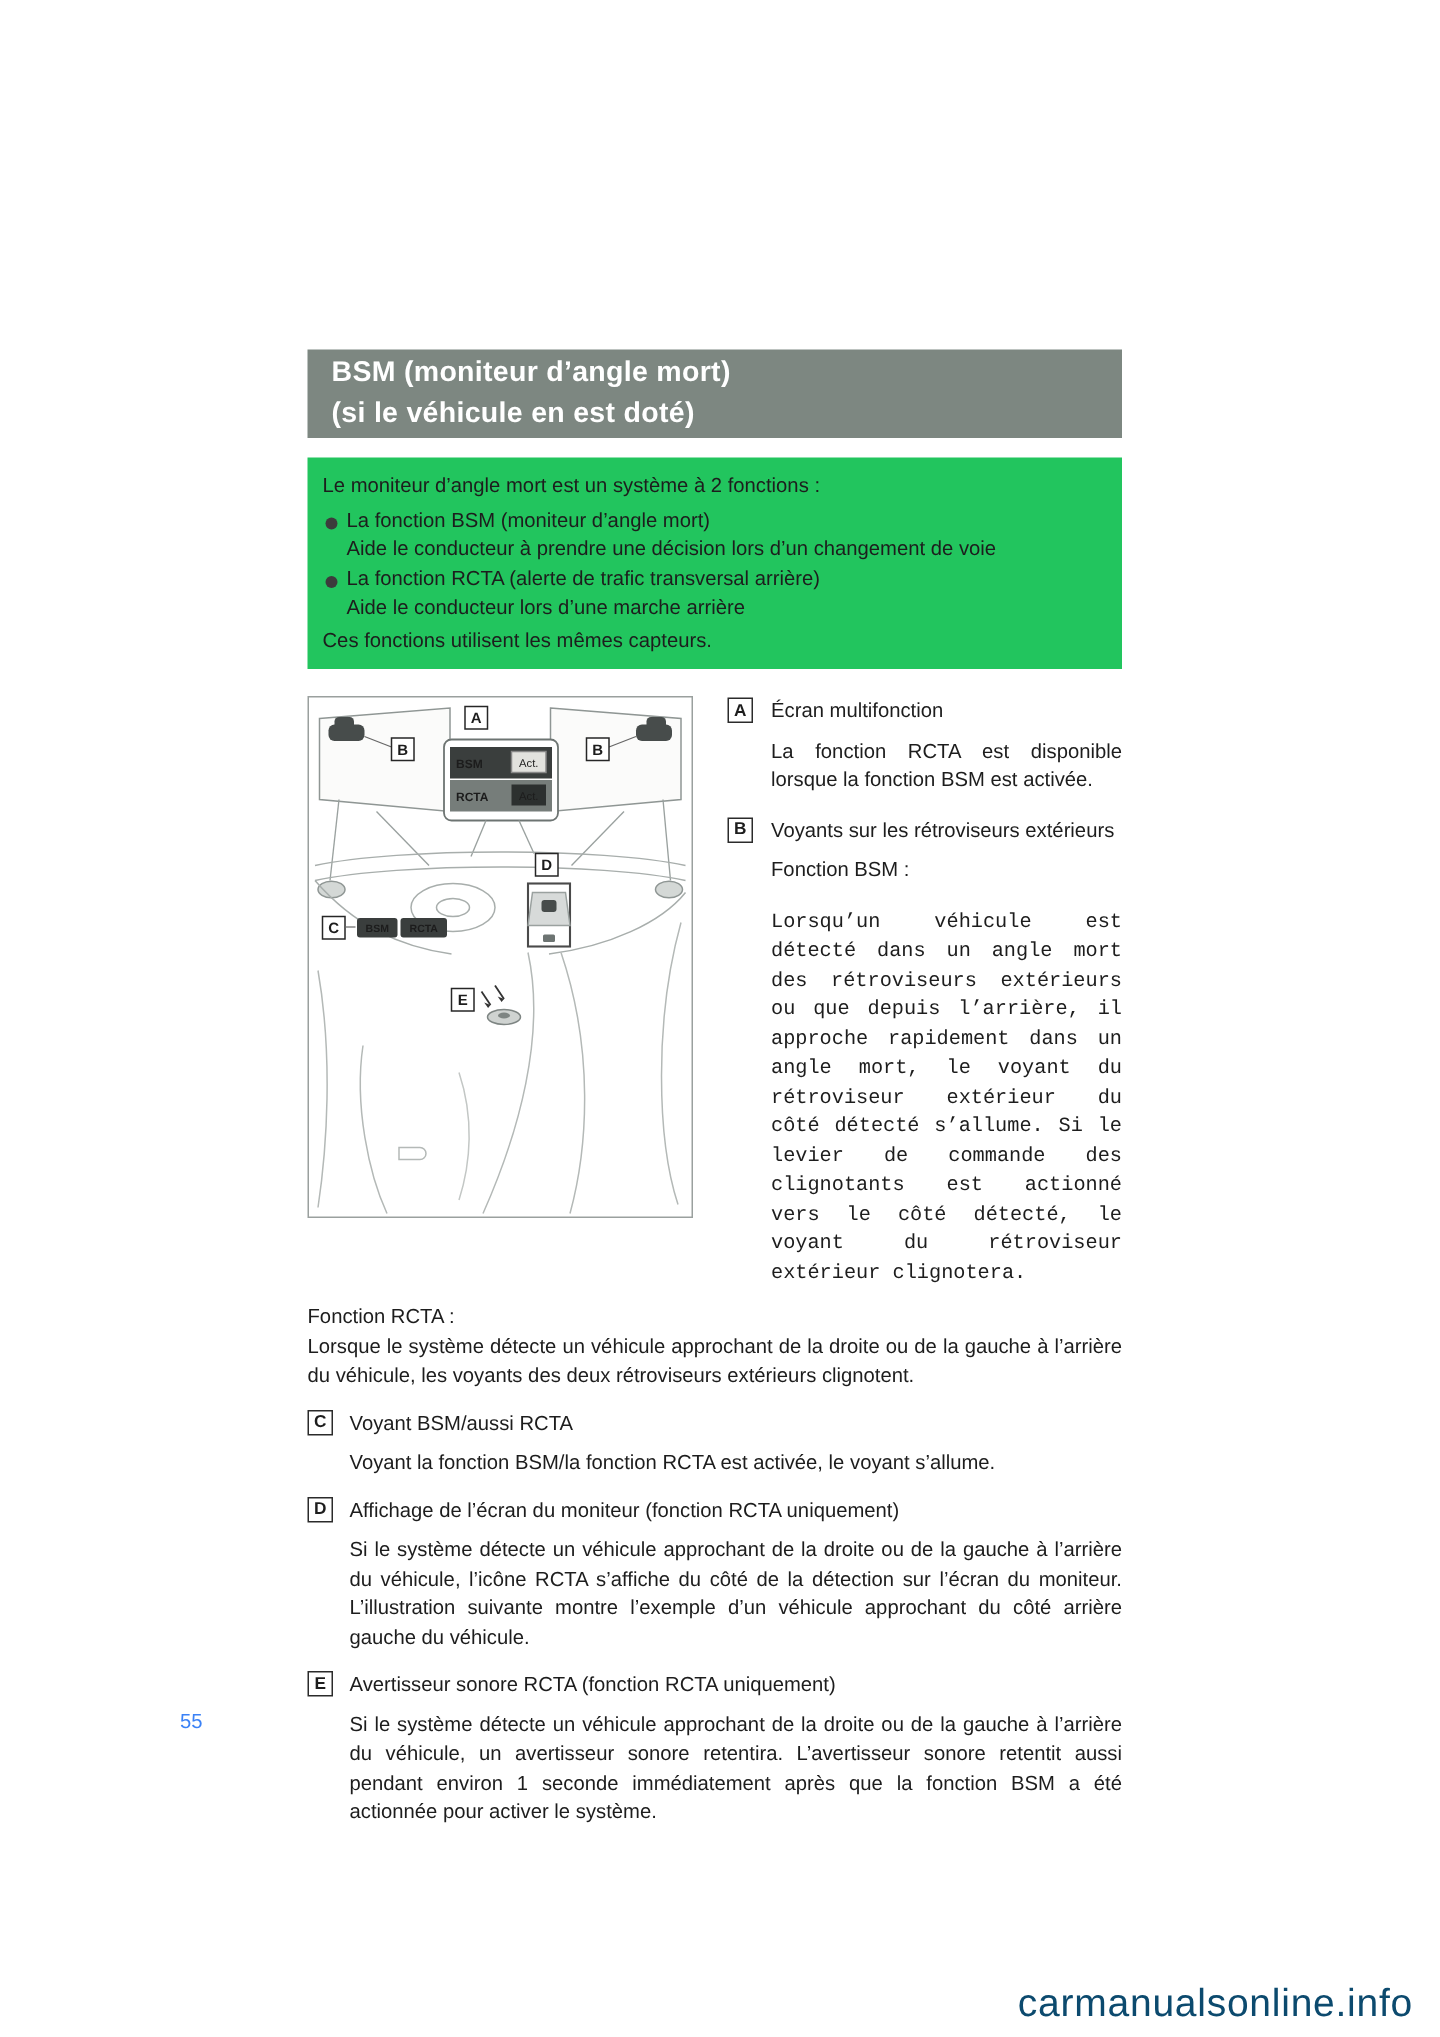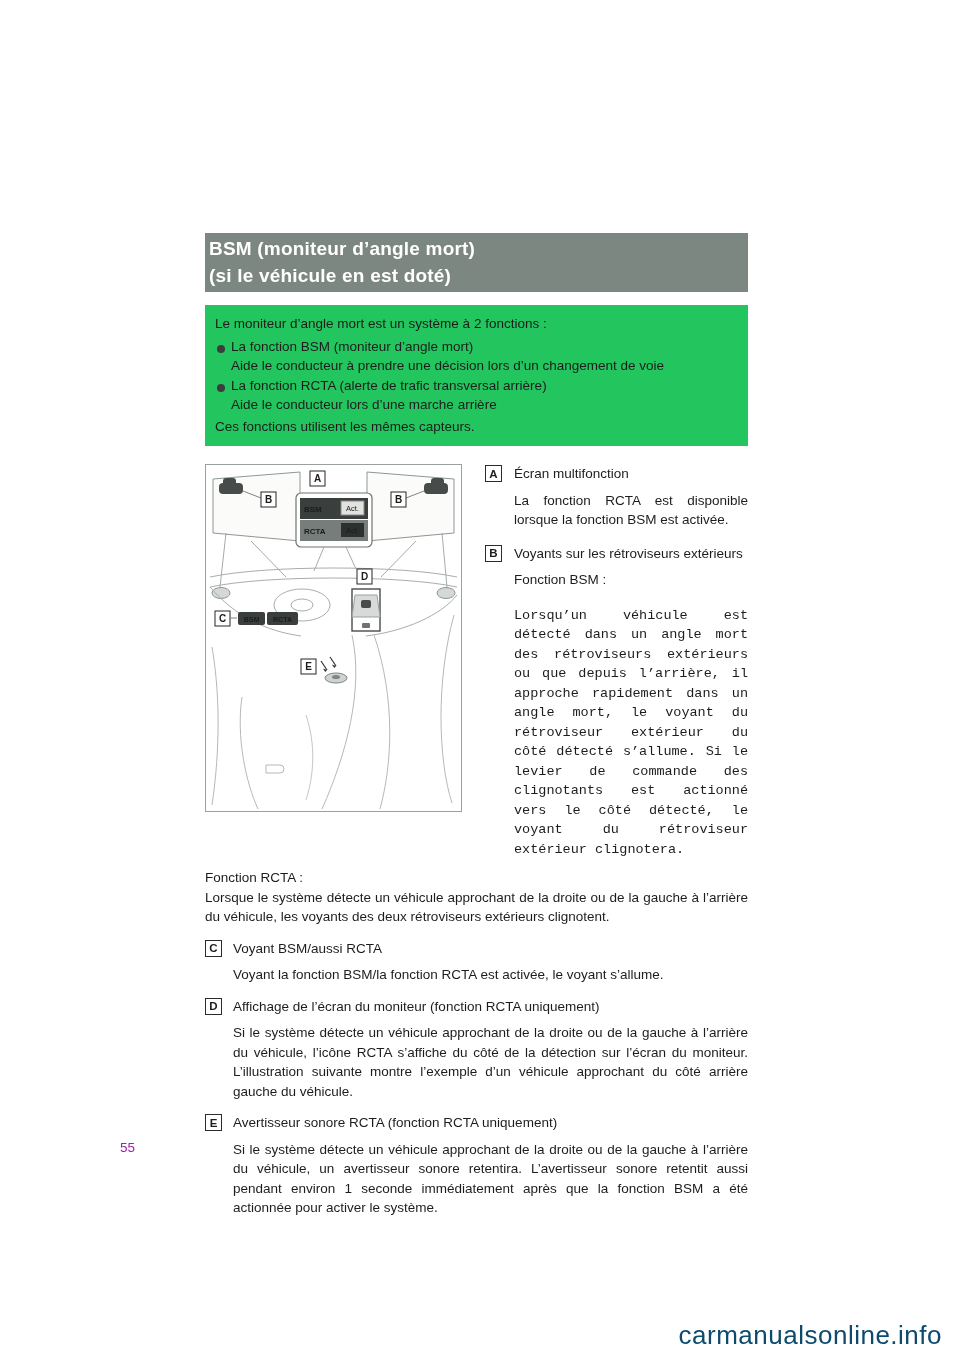--- a/index.html
+++ b/index.html
@@ -5,21 +5,21 @@
   * { margin:0; padding:0; box-sizing:border-box; }
   html,body { background:#ffffff; }
   body {
     width:960px; height:1358px; position:relative; overflow:hidden;
     font-family:"Liberation Sans", sans-serif; color:#1d1d1d;
   }
   .content { position:absolute; left:205px; top:233px; width:543px; font-size:13.5px; }
 
   .header-band {
     background:#7d8781; color:#ffffff; font-weight:bold; font-size:19px;
-    line-height:27px; padding:2px 10px 3px 4px; letter-spacing:0.2px;
+    line-height:27px; padding:2px 10px 3px 16px; letter-spacing:0.2px;
   }
 
   .intro-box { background:#22c55e; margin-top:13px; padding:9px 12px 10px 10px; line-height:19.5px; }
   .intro-line { margin-bottom:3px; }
   .bullet-row { display:flex; align-items:center; }
   .bullet-dot { width:8px; height:8px; border-radius:50%; background:#3c3c3c; flex:none; margin:6px 6px 0 2px; }
   .bullet-desc { margin-left:16px; }
   .intro-footer { margin-top:2px; }
 
   .two-col { display:flex; margin-top:18px; }
@@ -39,21 +39,21 @@
   .sec-para { margin:7px 0 0 29px; line-height:19.5px; text-align:justify; }
   .sec-para.cont { margin-top:16px;font-family:Liberation Mono, monospace; }
 
   .rcta-note { margin-top:9px; line-height:19.5px; }
   .rcta-note .body { text-align:justify; }
 
   .lsec { margin-top:12px; }
   .lsec .sec-title { margin-left:11px; }
   .lsec-para { margin:7px 0 0 28px; line-height:19.5px; text-align:justify; }
 
-  .page-number { position:absolute; left:120px; top:1140px; font-size:13.5px; color:#a21caf; }
+  .page-number { position:absolute; left:120px; top:1140px; font-size:13.5px; color:#3b82f6; }
   .watermark {
     position:absolute; right:18px; top:1320px; font-size:26px; color:#0c4a6e; letter-spacing:0.5px;
   }
 
   svg { font-family:"Liberation Sans", sans-serif; display:block; }
   svg text { fill:#1c1c1c; }
 </style>
 </head>
 <body>
 

